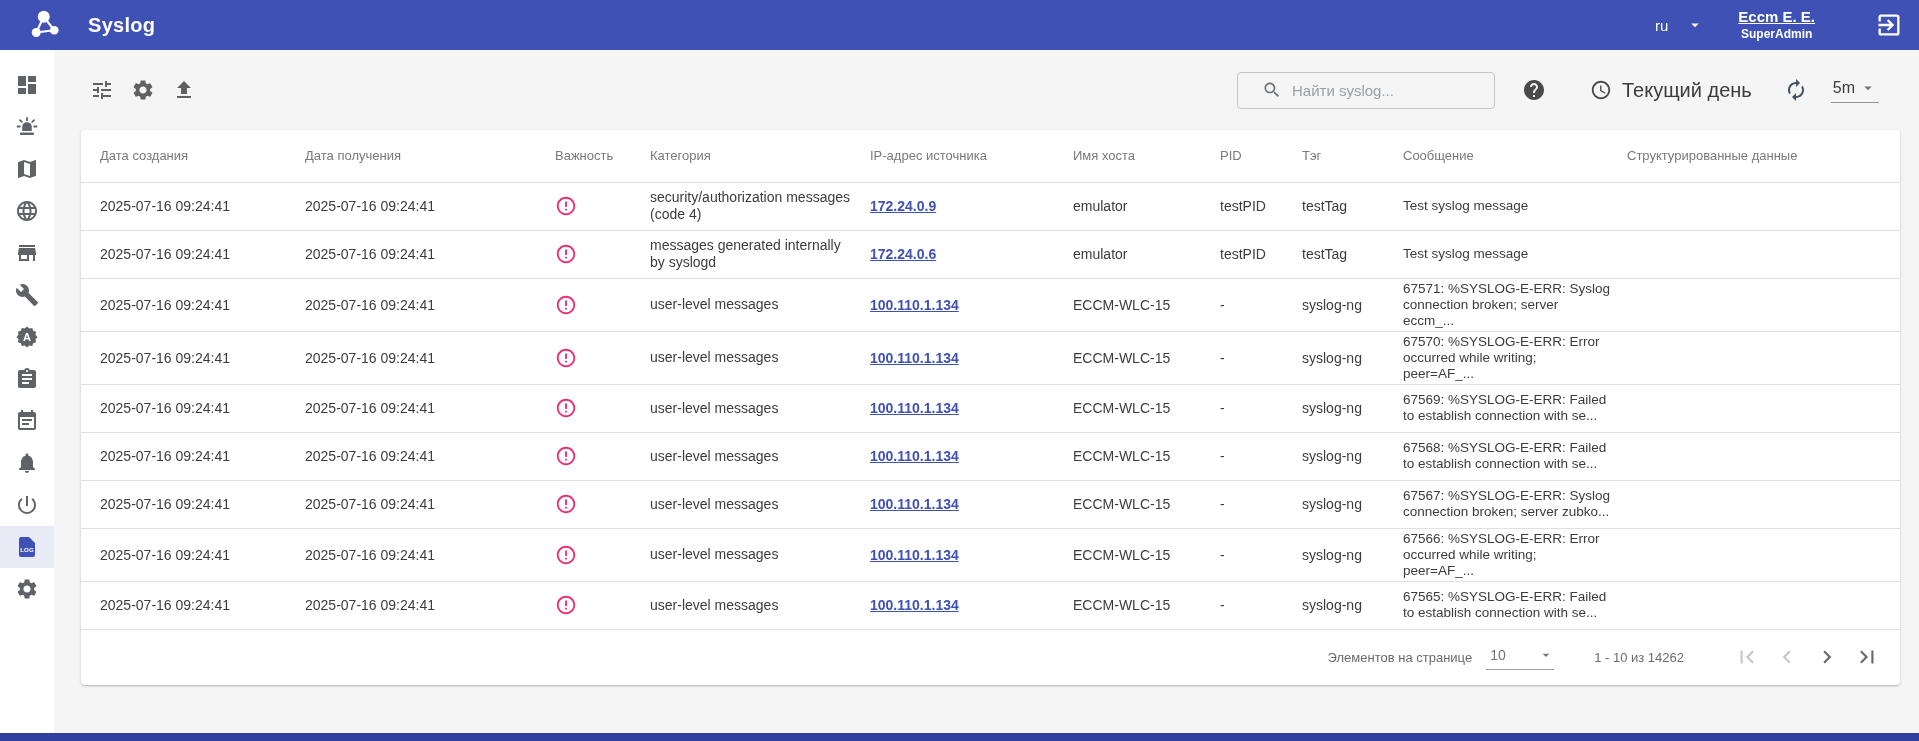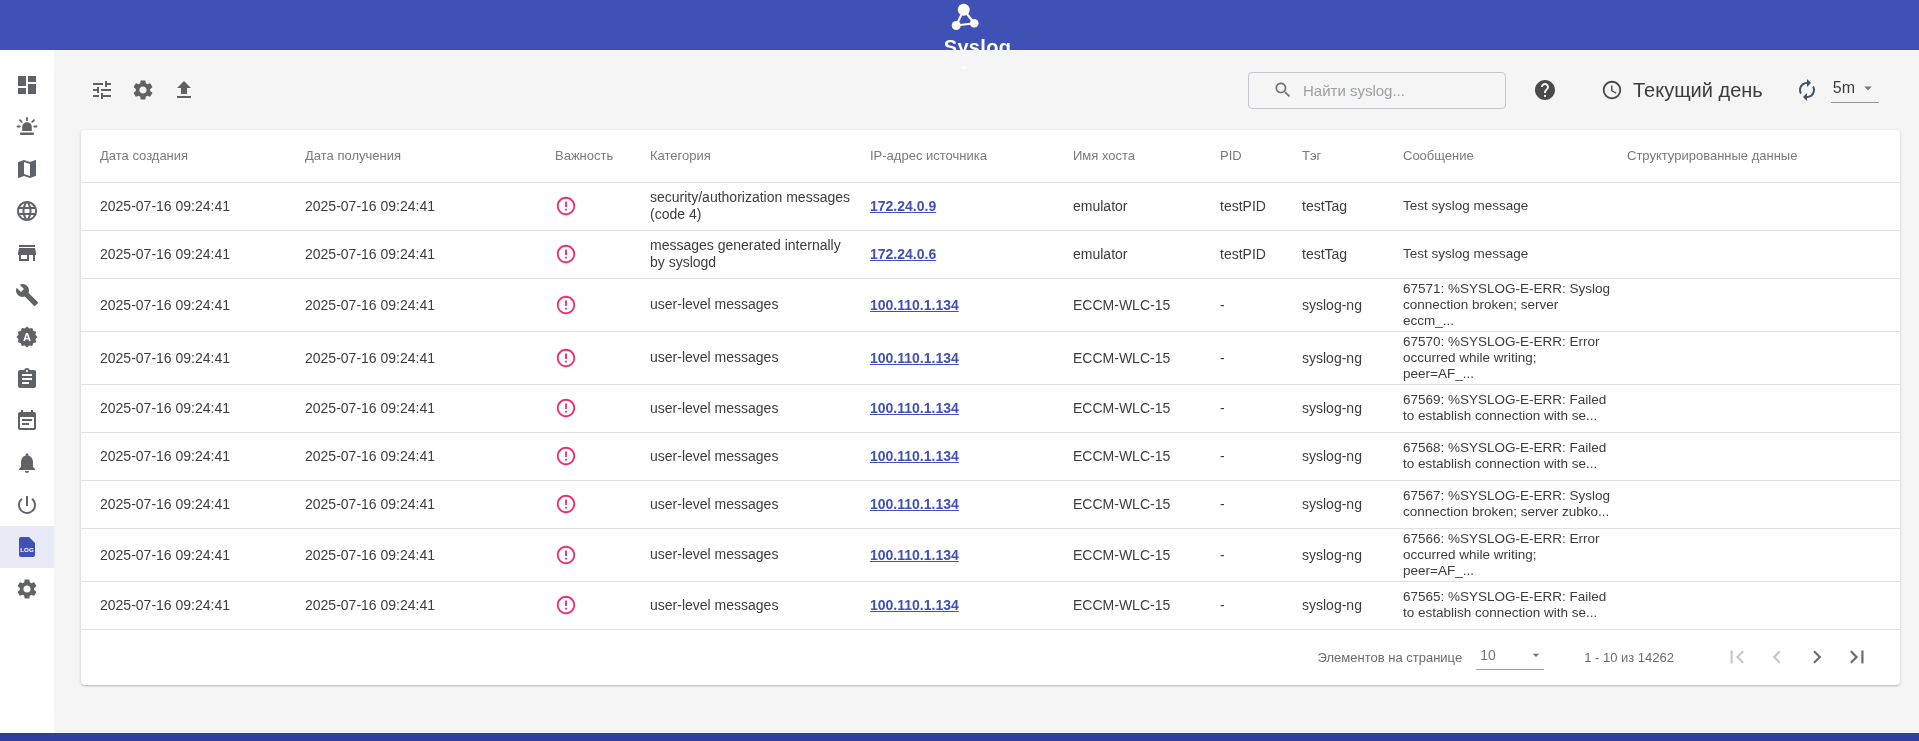--- a/index.html
+++ b/index.html
@@ -14,21 +14,20 @@
   svg { display:block; }
 
   
   .app-header {
     height:50px;
     background:var(--header-bg, #3f51b5);
     display:flex;
     align-items:center;
     padding:0 16px 0 28px;
     color:#fff;
-    flex-direction:column;
   }
   .logo { width:36px; height:36px; }
   .app-title { font-size:20px; font-weight:bold; margin-left:24px; letter-spacing:.3px; }
   .header-spacer { flex:1; }
   .lang-select { display:flex; align-items:center; gap:18px; cursor:pointer; font-size:15px; margin-right:34px; }
   .lang-select svg { fill:#fff; opacity:.95; }
   .user-block { text-align:center; margin-right:60px; line-height:1.25; }
   .user-name { font-size:15px; font-weight:bold; text-decoration:underline; color:#fff; cursor:pointer; }
   .user-role { font-size:12px; font-weight:bold; }
   .logout-btn { width:28px; height:28px; cursor:pointer; }
@@ -68,21 +67,21 @@
   .search-box input::placeholder { color:#9aa0a6; }
   .help-btn { width:24px; height:24px; color:#4a4a4a; cursor:pointer; margin-left:27px; }
   .help-btn svg { fill:currentColor; }
   .period-btn { display:flex; align-items:center; gap:10px; margin-left:44px; cursor:pointer; color:#3c3c3c; }
   .period-btn svg { fill:#4a4a4a; }
   .period-label { font-size:20px; }
   .refresh-btn { width:24px; height:24px; margin-left:32px; cursor:pointer; color:#455064; }
   .refresh-btn svg { fill:currentColor; }
   .interval-select {
     display:flex; align-items:flex-start; gap:4px;
-    margin-left:12px; padding:2px 2px 5px 2px;
+    margin-left:23px; padding:2px 2px 5px 2px;
     border-bottom:1px solid #949494; cursor:pointer;
   }
   .interval-select .val { font-size:16px; color:#3c3c3c; }
   .interval-select svg { fill:#757575; }
 
   
   .table-card {
     background:#fff; border-radius:4px;
     box-shadow:0 1px 3px rgba(0,0,0,.18), 0 1px 1px rgba(0,0,0,.1);
     margin:0 19px 0 27px;
@@ -104,21 +103,21 @@
   td.cell-category { line-height:17px; }
   .ip-link { color:var(--link, #3f51b5); font-weight:bold; text-decoration:underline; cursor:pointer; }
   .sev-icon { width:22px; height:22px; }
   td.sev .sev-error, td.sev .sev-info { display:none; }
   td.sev.error .sev-error { display:block; fill:var(--error, #ee2e6f); }
   td.sev.info  .sev-info  { display:block; fill:var(--info, #3f51b5); }
 
   
   .paginator {
     height:55px; display:flex; align-items:center; justify-content:flex-end;
-    padding-right:30px; color:#6b6b6b;
+    padding-right:20px; color:#6b6b6b;
   }
   .pp-label { font-size:13px; color:#6b6b6b; }
   .pp-select {
     display:flex; align-items:center; justify-content:space-between;
     width:68px; margin-left:14px; padding:2px 0 6px 4px;
     border-bottom:1px solid #9e9e9e; cursor:pointer;
   }
   .pp-select .val { font-size:14px; color:#737373; }
   .pp-select svg { fill:#757575; }
   .range-label { font-size:13px; margin:0 36px 0 40px; color:#6b6b6b; }

